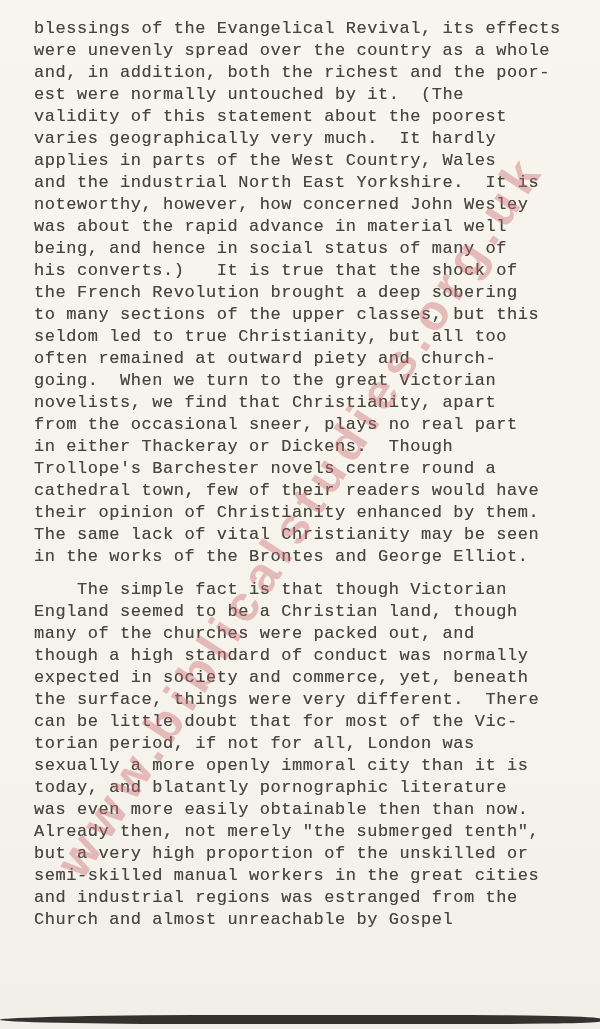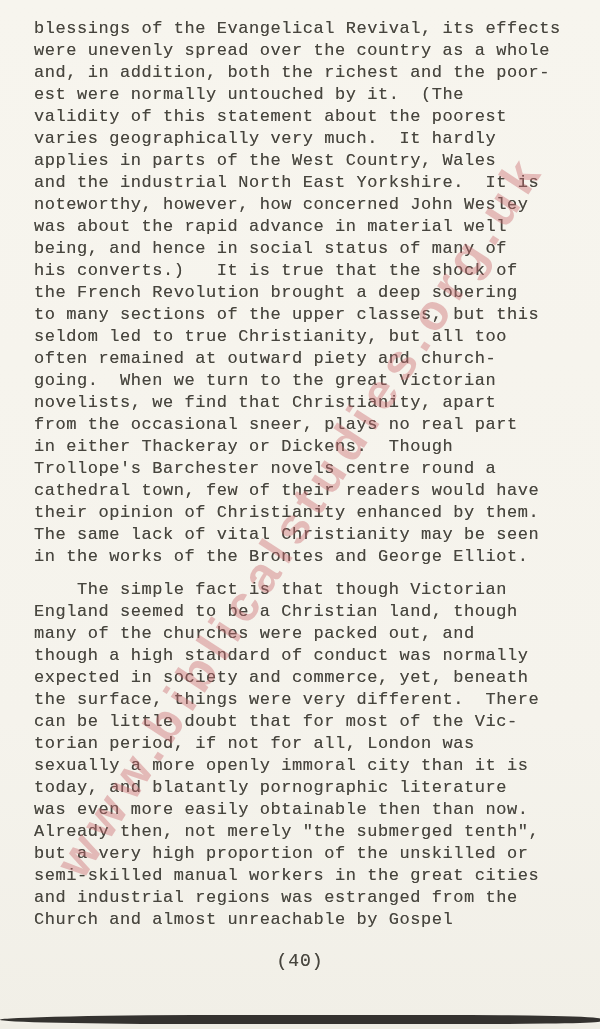--- a/index.html
+++ b/index.html
@@ -127,18 +127,17 @@
 sexually a more openly immoral city than it is
 today, and blatantly pornographic literature
 was even more easily obtainable then than now.
 Already then, not merely "the submerged tenth",
 but a very high proportion of the unskilled or
 semi-skilled manual workers in the great cities
 and industrial regions was estranged from the
 Church and almost unreachable by Gospel</p>
   </div>
 
-  <div class="page-number">(40)</div>
 
   <div class="scan-edge-bottom-fade"></div>
   <div class="scan-edge-bottom"></div>
 
 </div>
 
 </body></html>

